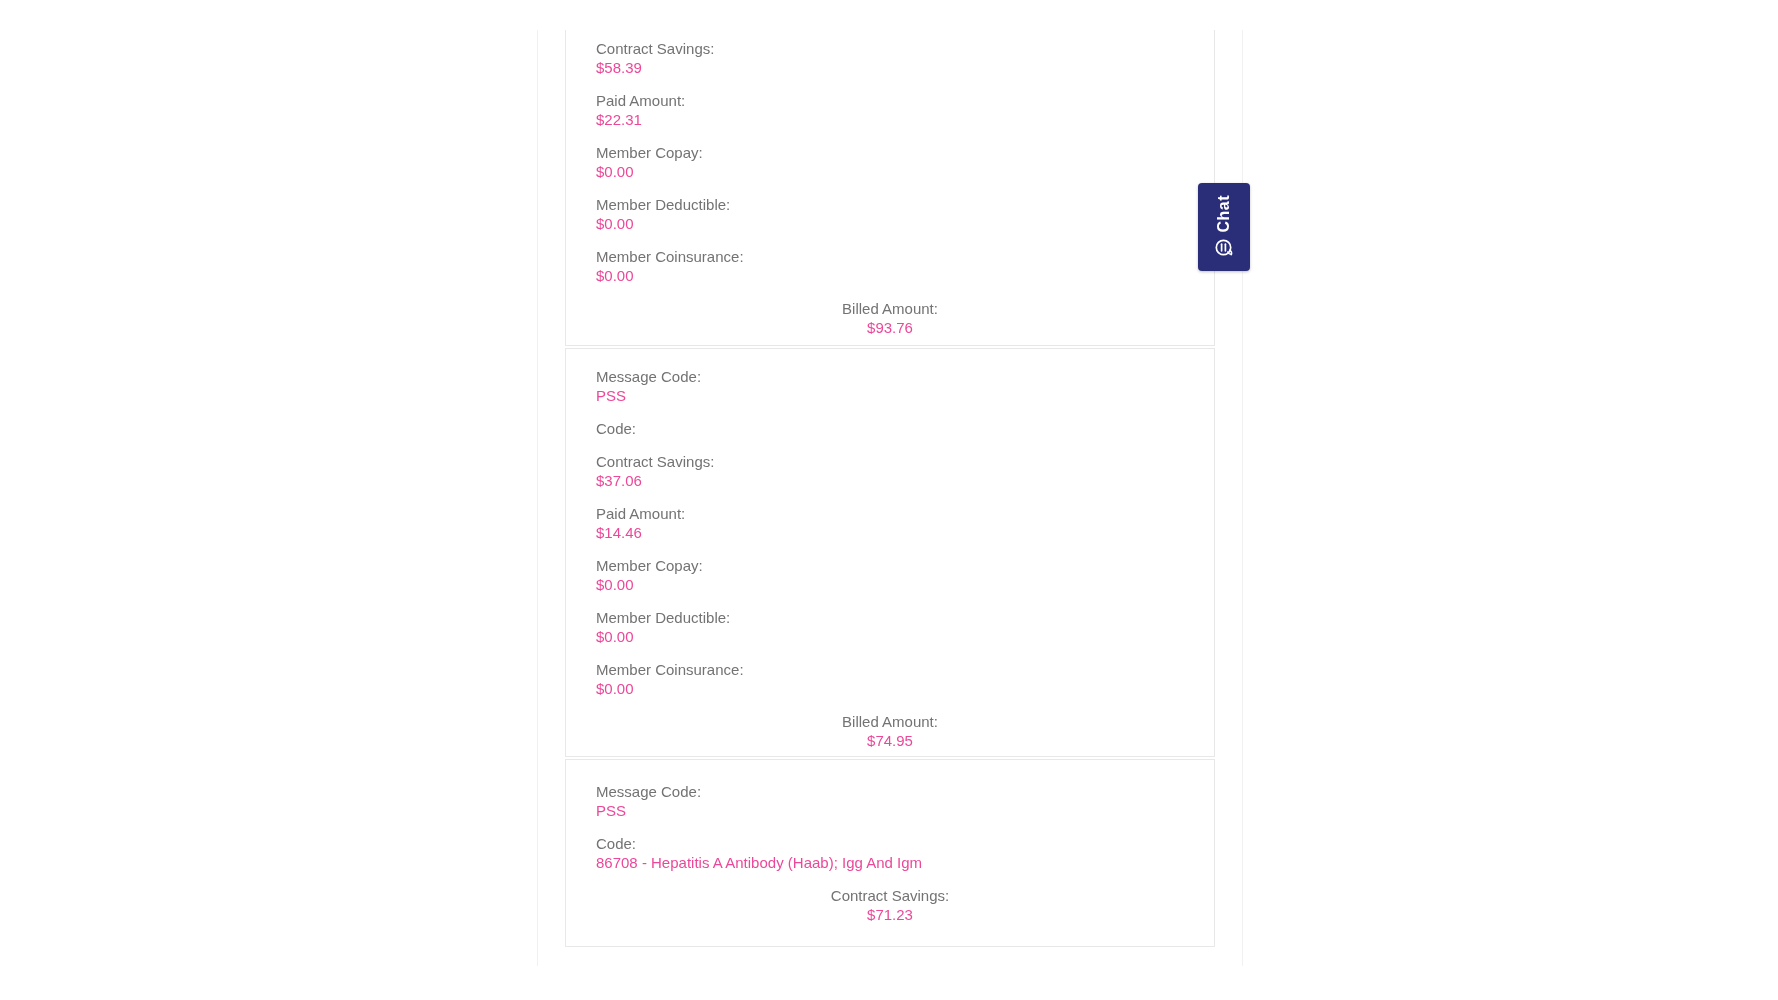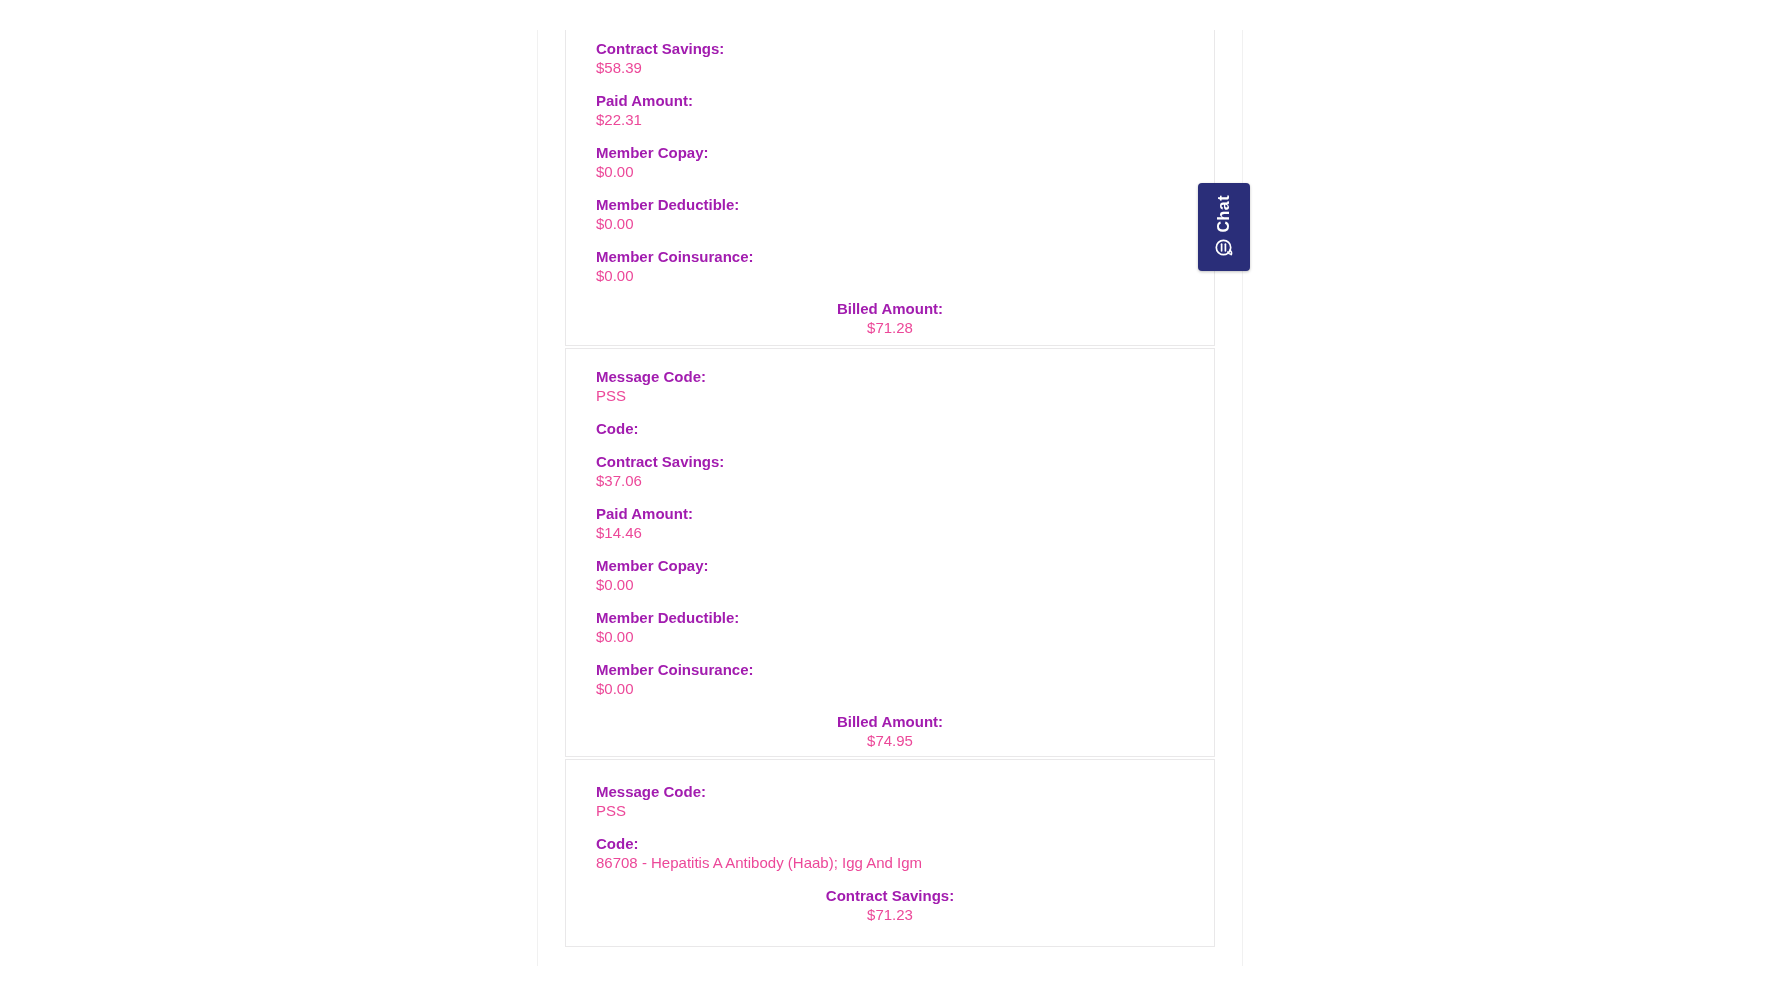--- a/index.html
+++ b/index.html
@@ -42,22 +42,22 @@
   }
   .box:last-child {
     padding-top: 22px;
     padding-bottom: 22px;
   }
   .group { margin-bottom: 14px; }
   .group:last-child { margin-bottom: 0; text-align: center; }
   .field-label {
     font-size: 15px;
     line-height: 19px;
-    font-weight: 700;
-    color: #a21caf;
+    font-weight: 400;
+    color: #737373;
   }
   .field-value {
     font-size: 15px;
     line-height: 19px;
     font-weight: 400;
     color: #ec4899;
   }
   .chat-tab {
     position: absolute;
     left: 1198px;
@@ -103,21 +103,21 @@
         <div class="group">
     <div class="field-label">Member Deductible:</div>
     <div class="field-value">$0.00</div>
   </div>
         <div class="group">
     <div class="field-label">Member Coinsurance:</div>
     <div class="field-value">$0.00</div>
   </div>
         <div class="group">
     <div class="field-label">Billed Amount:</div>
-    <div class="field-value">$71.28</div>
+    <div class="field-value">$93.76</div>
   </div>
       </div>
       <div class="box">
         <div class="group">
     <div class="field-label">Message Code:</div>
     <div class="field-value">PSS</div>
   </div>
         <div class="group">
     <div class="field-label">Code:</div>
   </div>

